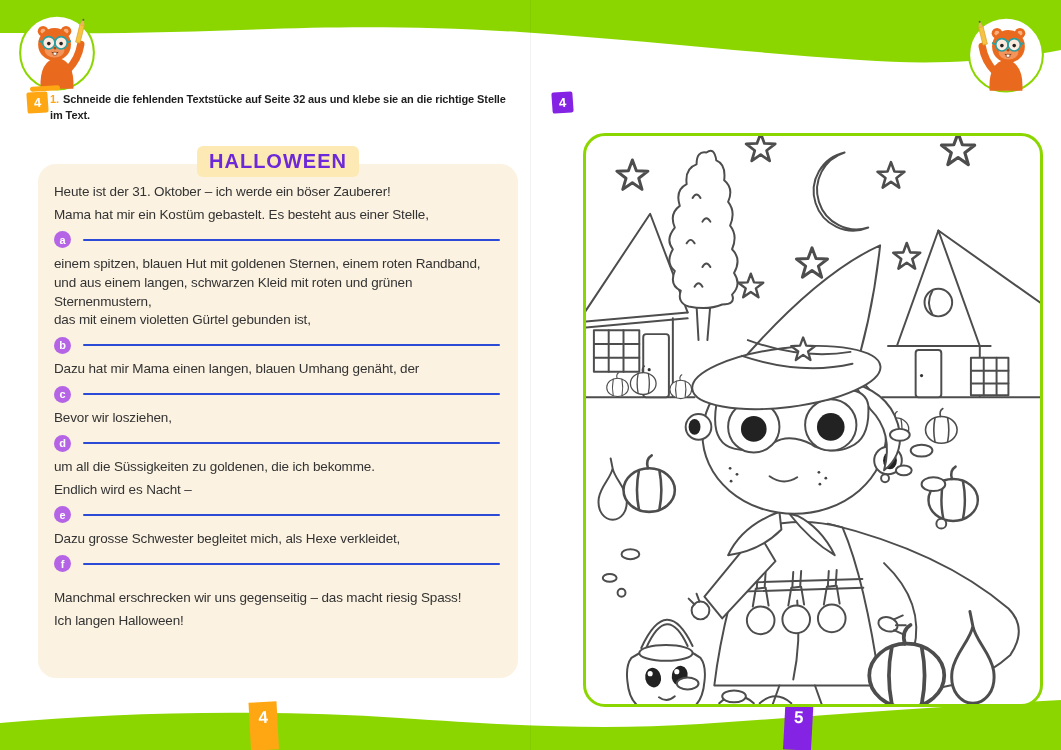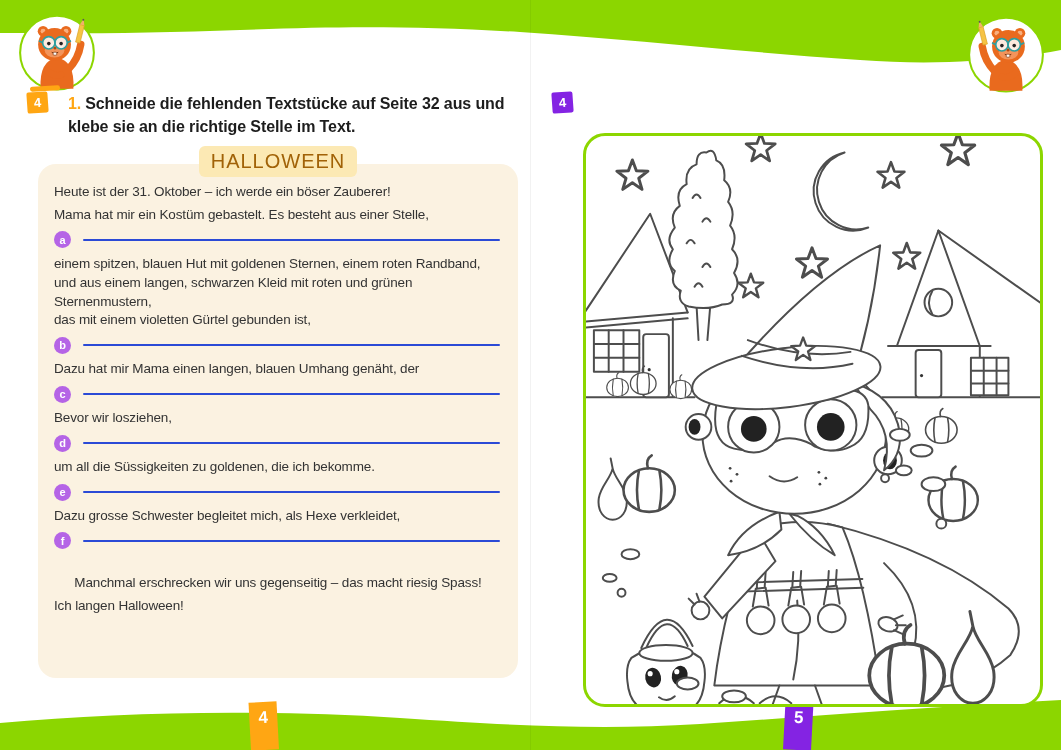--- a/index.html
+++ b/index.html
@@ -18,32 +18,32 @@
   .mascot-dash{position:absolute;left:30px;top:86px;width:30px;height:5px;border-radius:3px;
                background:var(--orange);transform:rotate(-3deg);z-index:3;}
   
   .task-header{position:absolute;display:flex;align-items:flex-start;z-index:4;}
   #task1-header{left:27px;top:92px;width:492px;}
   #task2-header{left:552px;top:92px;width:500px;}
   .num-badge{flex:0 0 auto;width:21px;height:21px;border-radius:2px;color:#fff;font-weight:bold;
              font-size:13px;display:flex;align-items:center;justify-content:center;transform:rotate(-4deg);}
   .num-badge.orange{background:var(--orange);}
   .num-badge.purple{background:var(--purple);}
-  .task-text{margin-left:20px;font-size:16px;line-height:1.45;letter-spacing:-0.1px;font-weight:bold;color:#1d1d1d;}
+  .task-text{margin-left:2px;font-size:11px;line-height:1.45;letter-spacing:-0.1px;font-weight:bold;color:#1d1d1d;}
   .task-index{font-weight:bold;margin-right:4px;}
   .task-index.orange{color:var(--orange);}
   .task-index.purple{color:var(--purple);}
   
   #story-title-wrap{position:absolute;left:38px;top:146px;width:480px;text-align:center;z-index:4;}
   #story-title{display:inline-block;background:var(--highlight);border-radius:6px;padding:4px 12px;
-               font-size:20px;font-weight:normal;letter-spacing:1px;color:#a16207;}
+               font-size:20px;font-weight:bold;letter-spacing:1px;color:#6d28d9;}
   #story-box{position:absolute;left:38px;top:164px;width:480px;height:514px;background:var(--cream);
              border-radius:18px;z-index:3;box-sizing:border-box;padding:15px 16px 12px 16px;}
   .story-text{font-size:13.5px;line-height:1.4;letter-spacing:-0.15px;margin:4px 0;white-space:pre-line;color:#333;}
-  .story-text.gap-before{margin-top:24px;text-align:center;}
+  .story-text.gap-before{margin-top:16px;}
   .blank-row{display:flex;align-items:center;margin:6px 0;height:18px;}
   .blank-letter{flex:0 0 auto;width:17px;height:17px;border-radius:50%;background:var(--violet);color:#fff;
                 font-size:11px;font-weight:bold;display:flex;align-items:center;justify-content:center;}
   .blank-line{flex:1;height:0;border-top:2.5px solid var(--blue);margin-left:12px;margin-right:2px;border-radius:2px;}
   
   #coloring-frame{position:absolute;left:583px;top:133px;width:460px;height:574px;background:#fff;
                   border:3px solid var(--green);border-radius:22px;box-sizing:border-box;z-index:3;overflow:hidden;}
   
   .page-tab{position:absolute;width:28px;height:48px;color:#fff;font-weight:bold;font-size:17px;
             display:flex;align-items:flex-start;justify-content:center;padding-top:6px;box-sizing:border-box;
@@ -152,20 +152,21 @@
     <div class="blank-row">
       <span class="blank-letter">c</span>
       <span class="blank-line"></span>
     </div>
     <div class="story-text">Bevor wir losziehen,</div>
     <div class="blank-row">
       <span class="blank-letter">d</span>
       <span class="blank-line"></span>
     </div>
     <div class="story-text">um all die Süssigkeiten zu goldenen, die ich bekomme.</div>
+    <div class="story-text">Endlich wird es Nacht –</div>
     <div class="blank-row">
       <span class="blank-letter">e</span>
       <span class="blank-line"></span>
     </div>
     <div class="story-text">Dazu grosse Schwester begleitet mich, als Hexe verkleidet,</div>
     <div class="blank-row">
       <span class="blank-letter">f</span>
       <span class="blank-line"></span>
     </div>
     <div class="story-text gap-before">Manchmal erschrecken wir uns gegenseitig – das macht riesig Spass!</div>

